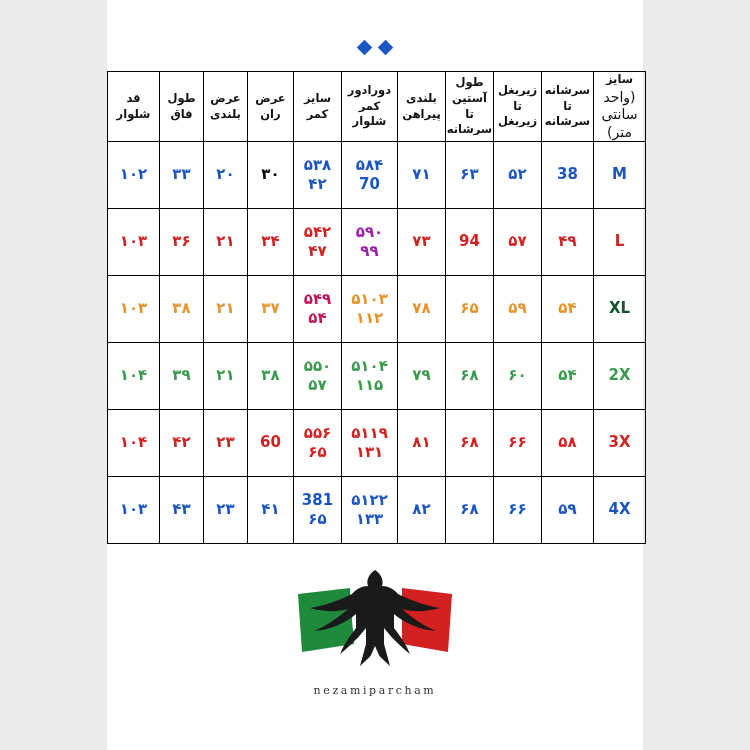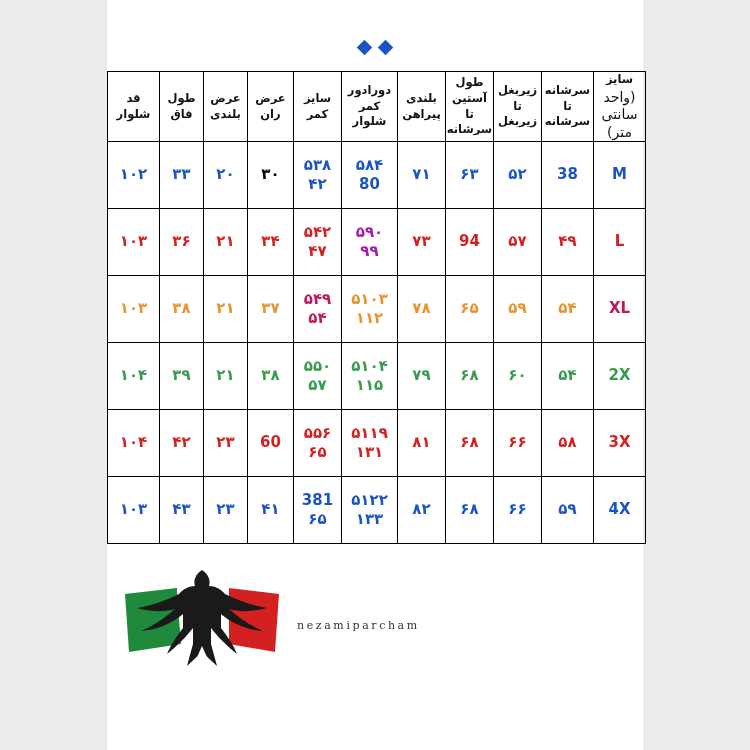--- a/index.html
+++ b/index.html
@@ -93,21 +93,21 @@
   col.c-e    { width: 46px; }
   col.c-f    { width: 56px; }
   col.c-g    { width: 48px; }
   col.c-h    { width: 44px; }
   col.c-i    { width: 44px; }
   col.c-j    { width: 52px; }
 
   .logo-wrap {
     margin-top: 22px;
     display: flex;
-    flex-direction: row;
+    flex-direction: column;
     align-items: center;
   }
   .logo-svg {
     display: block;
   }
   .logo-text {
     margin-top: 8px;
     font-size: 11px;
     letter-spacing: 2.6px;
     color: #333333;
@@ -160,21 +160,21 @@
 
       <tr>
         <td style="color:#1b55c4">M</td>
         <td style="color:#1b55c4">38</td>
         <td style="color:#1b55c4">۵۲</td>
         <td style="color:#1b55c4">۶۳</td>
         <td style="color:#1b55c4">۷۱</td>
         <td style="color:#1b55c4">
           <span class="two-line">
             <span>۵۸۴</span>
-            <span>80</span>
+            <span>70</span>
           </span>
         </td>
         <td style="color:#1b55c4">
           <span class="two-line">
             <span>۵۳۸</span>
             <span>۴۲</span>
           </span>
         </td>
         <td style="color:#000000">۳۰</td>
         <td style="color:#1b55c4">۲۰</td>
@@ -200,21 +200,21 @@
             <span>۴۷</span>
           </span>
         </td>
         <td style="color:#d32020">۳۴</td>
         <td style="color:#d32020">۲۱</td>
         <td style="color:#d32020">۳۶</td>
         <td style="color:#d32020">۱۰۳</td>
       </tr>
 
       <tr>
-        <td style="color:#be185d">XL</td>
+        <td style="color:#14532d">XL</td>
         <td style="color:#e8932b">۵۴</td>
         <td style="color:#e8932b">۵۹</td>
         <td style="color:#e8932b">۶۵</td>
         <td style="color:#e8932b">۷۸</td>
         <td style="color:#e8932b">
           <span class="two-line">
             <span>۵۱۰۳</span>
             <span>۱۱۲</span>
           </span>
         </td>

